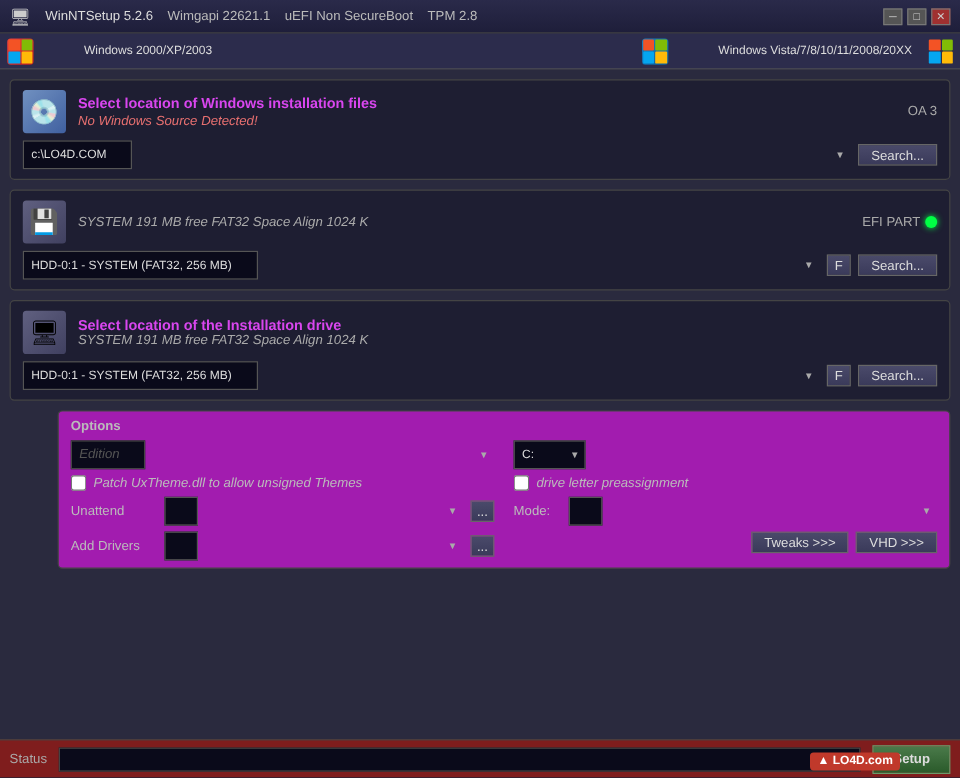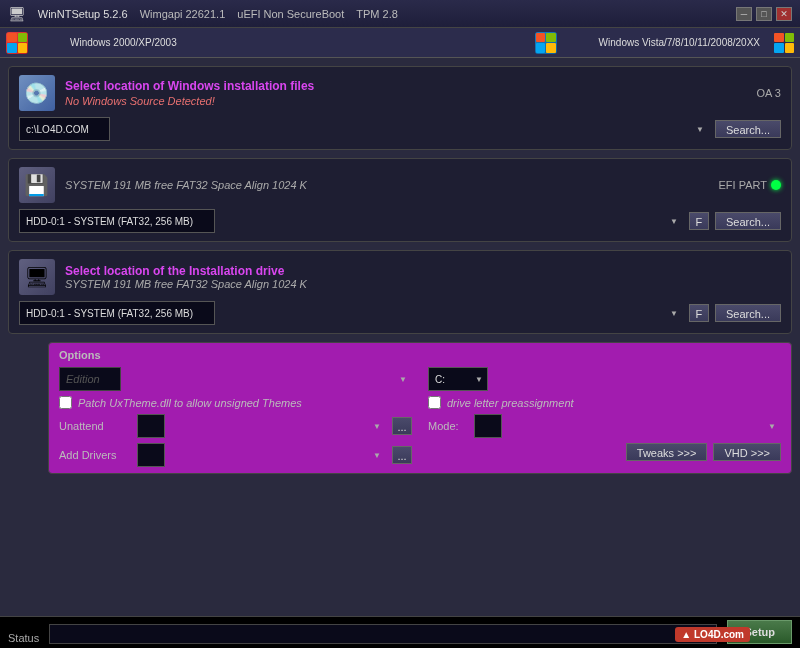--- a/index.html
+++ b/index.html
@@ -265,24 +265,24 @@
       height: 13px;
     }
     .checkbox-label {
       color: #bbb;
       font-size: 11px;
       font-style: italic;
     }
 
     
     .status-bar {
-      background: #000000;
+      background: #7f1d1d;
       border-top: 1px solid #444;
       display: flex;
-      align-items: flex-end;
+      align-items: center;
       justify-content: space-between;
       padding: 4px 8px;
       height: 32px;
       position: absolute;
       bottom: 0;
       left: 0;
       right: 0;
     }
     .status-label {
       color: #aaa;

